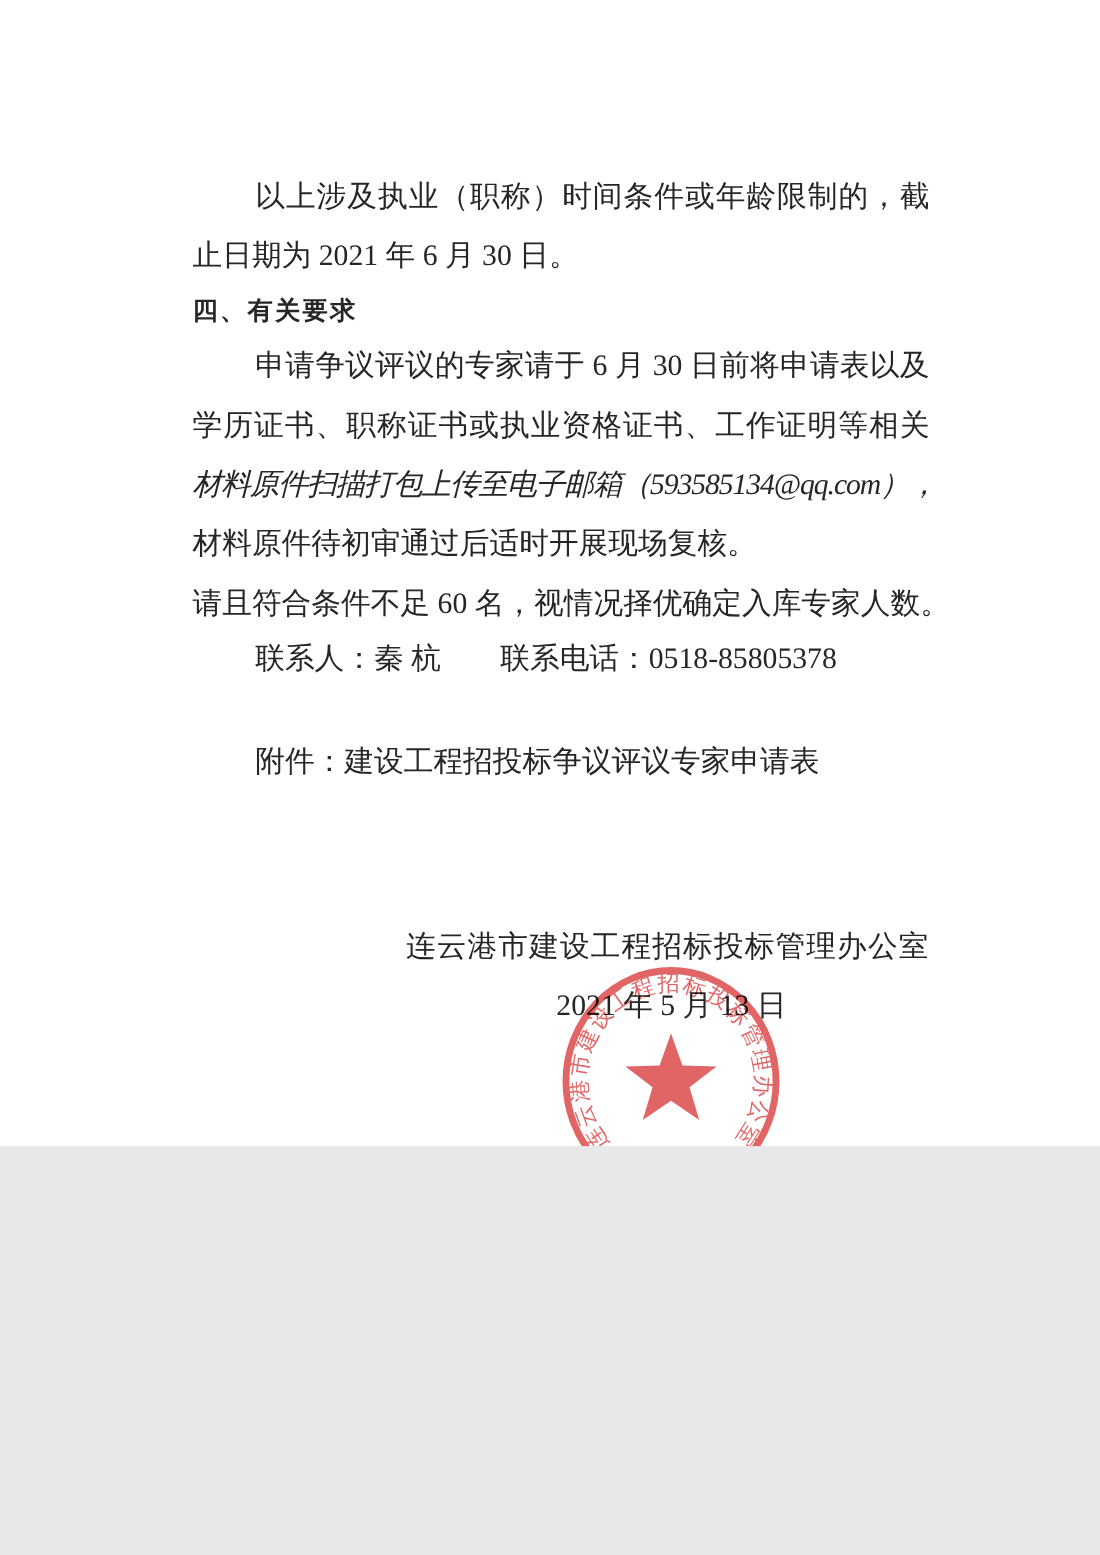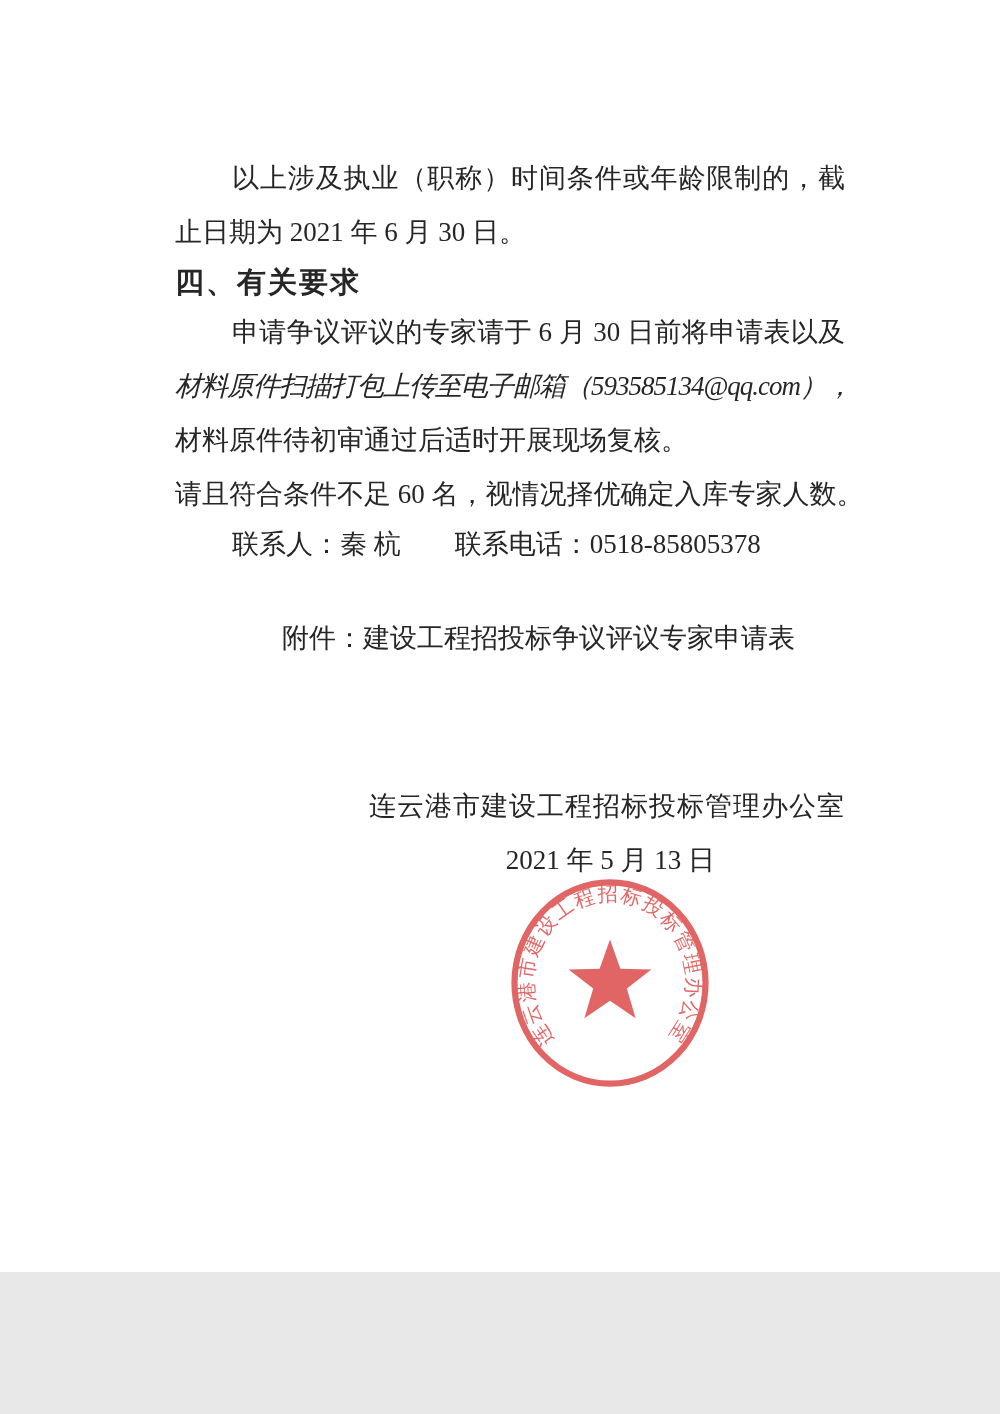--- a/index.html
+++ b/index.html
@@ -1,20 +1,20 @@
 <!DOCTYPE html>
 <html><head>
 <meta charset="utf-8">
 <style>
   * { margin: 0; padding: 0; box-sizing: border-box; }
   html, body { background: #e8e8e8; }
   .page {
     position: relative;
     width: 1000px;
-    height: 1272px;
+    height: 1042px;
     margin: 0 auto;
     background: #ffffff;
     font-family: "Liberation Serif", "DejaVu Serif", serif;
     color: #262626;
     overflow: hidden;
   }
   .content {
     position: absolute;
     left: 175px;
     top: 151px;
@@ -31,25 +31,25 @@
     text-align-last: justify;
     text-justify: inter-character;
   }
   .indent { text-indent: 57px; }
   .tight { letter-spacing: -1px; font-style: italic; }
   .heading {
     height: 46px;
     line-height: 46px;
     font-family: "Liberation Sans", "DejaVu Sans", sans-serif;
     font-weight: 700;
-    font-size: 29px;
+    font-size: 23px;
     letter-spacing: 2px;
   }
   .contact { height: 46px; line-height: 46px; }
-  .attachment { margin-top: 44px; text-align: center; }
+  .attachment { margin-top: 44px; }
   .sig-org {
     margin-top: 114px;
     text-align: right;
     letter-spacing: 1px;
   }
   .sig-date {
     text-align: right;
     padding-right: 130px;
   }
   .page-num {
@@ -77,20 +77,21 @@
 </head>
 <body>
 
 <div class="page">
 
   <div class="content">
     <div class="line stretch indent">以上涉及执业（职称）时间条件或年龄限制的，截</div>
     <div class="line">止日期为 2021 年 6 月 30 日。</div>
     <div class="heading">四、有关要求</div>
     <div class="line stretch indent">申请争议评议的专家请于 6 月 30 日前将申请表以及</div>
+    <div class="line stretch">学历证书、职称证书或执业资格证书、工作证明等相关</div>
     <div class="line stretch tight">材料原件扫描打包上传至电子邮箱（593585134@qq.com），</div>
     <div class="line">材料原件待初审通过后适时开展现场复核。</div>
     <div class="line stretch">请且符合条件不足 60 名，视情况择优确定入库专家人数。</div>
     <div class="line contact indent">联系人：秦 杭　　联系电话：0518-85805378</div>
     <div class="line attachment indent">附件：建设工程招投标争议评议专家申请表</div>
     <div class="line sig-org">连云港市建设工程招标投标管理办公室</div>
     <div class="line sig-date">2021 年 5 月 13 日</div>
   </div>
 
   <svg class="seal" viewBox="0 0 200 210" xmlns="http://www.w3.org/2000/svg">

